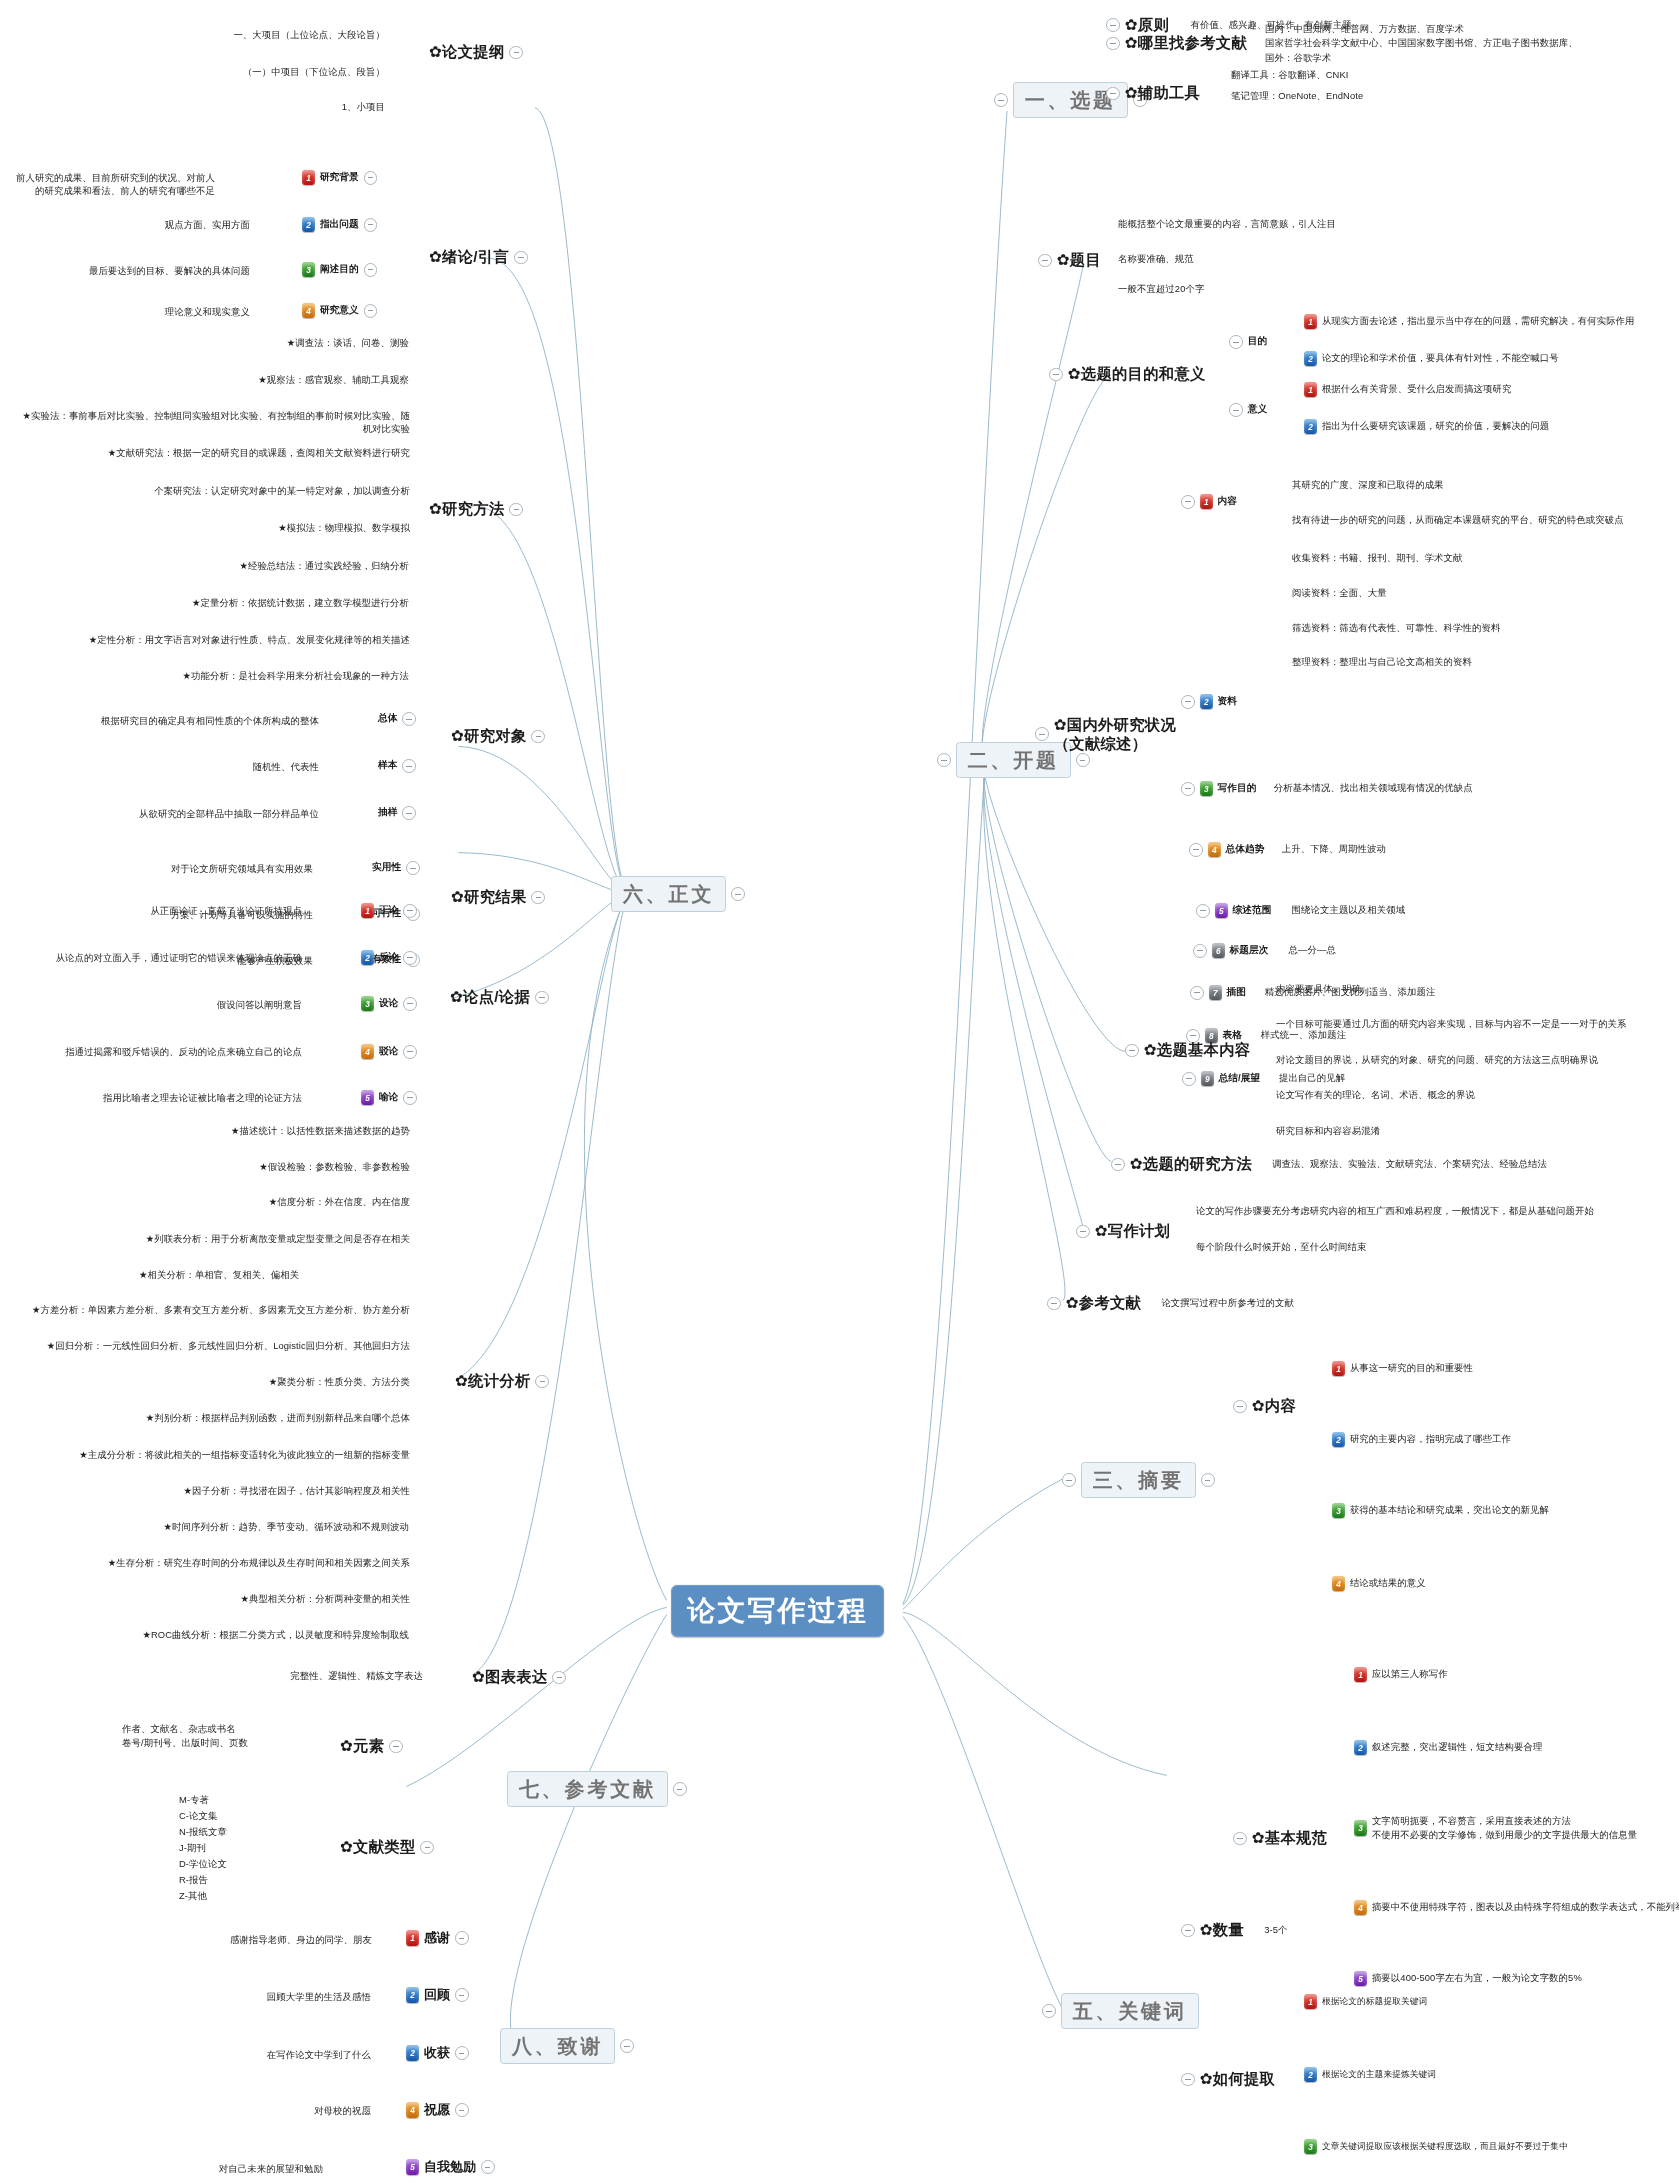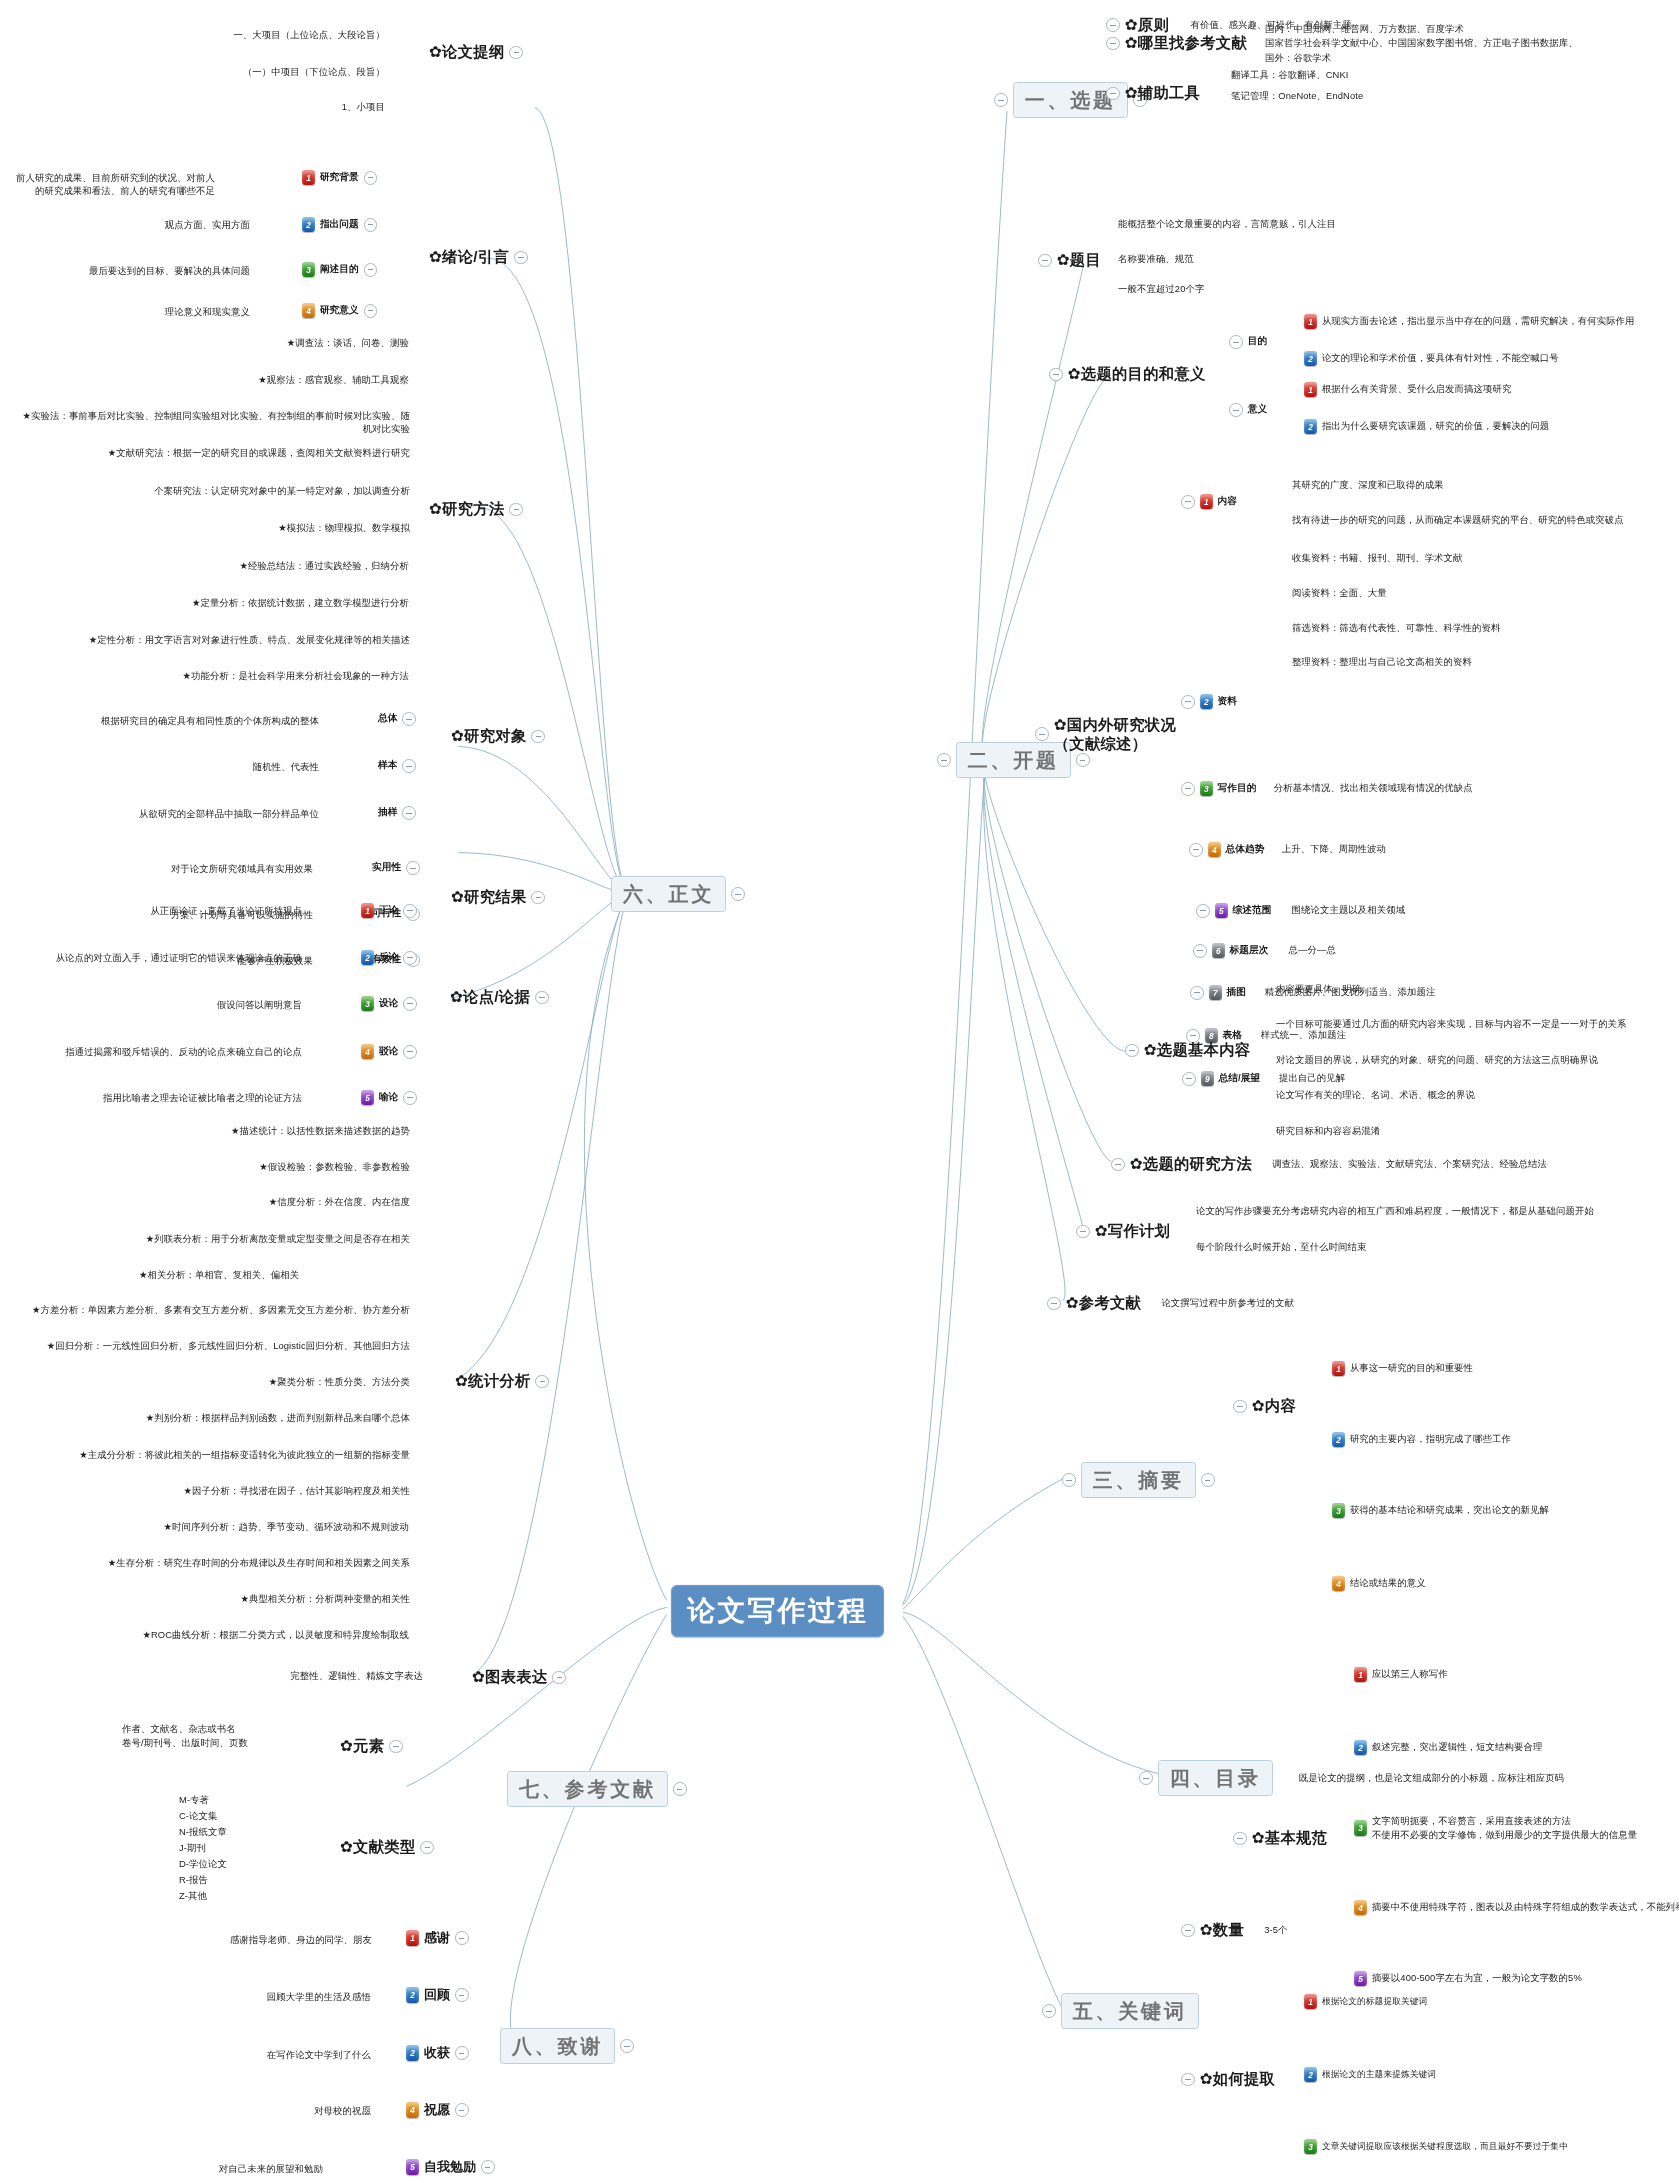--- a/index.html
+++ b/index.html
@@ -374,27 +374,20 @@
 </div>
 <div class="node rt" style="left:1354px;top:1900px;">
   <span class="badge b4">4</span>
   <span class="leaf">摘要中不使用特殊字符，图表以及由特殊字符组成的数学表达式，不能列举例证</span>
 </div>
 <div class="node rt" style="left:1354px;top:1971px;">
   <span class="badge b5">5</span>
   <span class="leaf">摘要以400-500字左右为宜，一般为论文字数的5%</span>
 </div>
 
-<div class="node rt" style="left:1139px;top:1760px;">
-  <span class="collapse">
-        <i></i>
-      </span>
-  <span class="l1box">四、目录</span>
-  <span class="leaf" style="margin-left:21px">既是论文的提纲，也是论文组成部分的小标题，应标注相应页码</span>
-</div>
 
 <div class="node rt" style="left:1042px;top:1993px;">
   <span class="collapse">
         <i></i>
       </span>
   <span class="l1box">五、关键词</span>
 </div>
 <div class="node rt" style="left:1181px;top:1920px;">
   <span class="collapse">
         <i></i>

